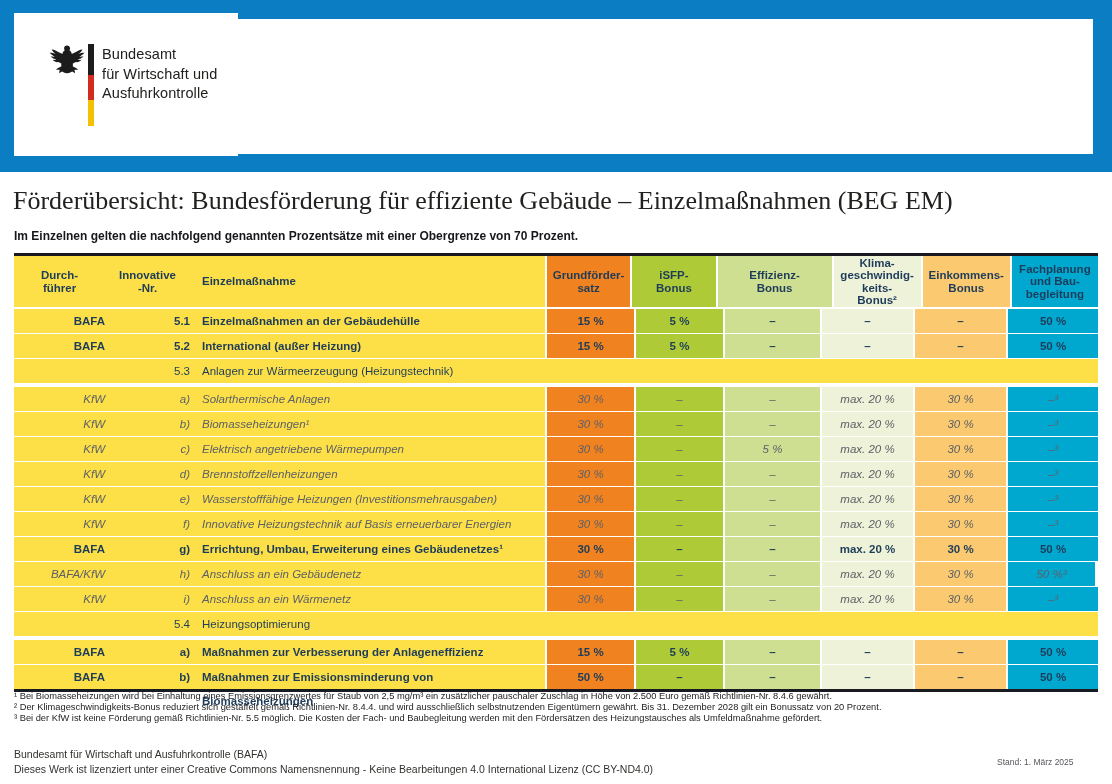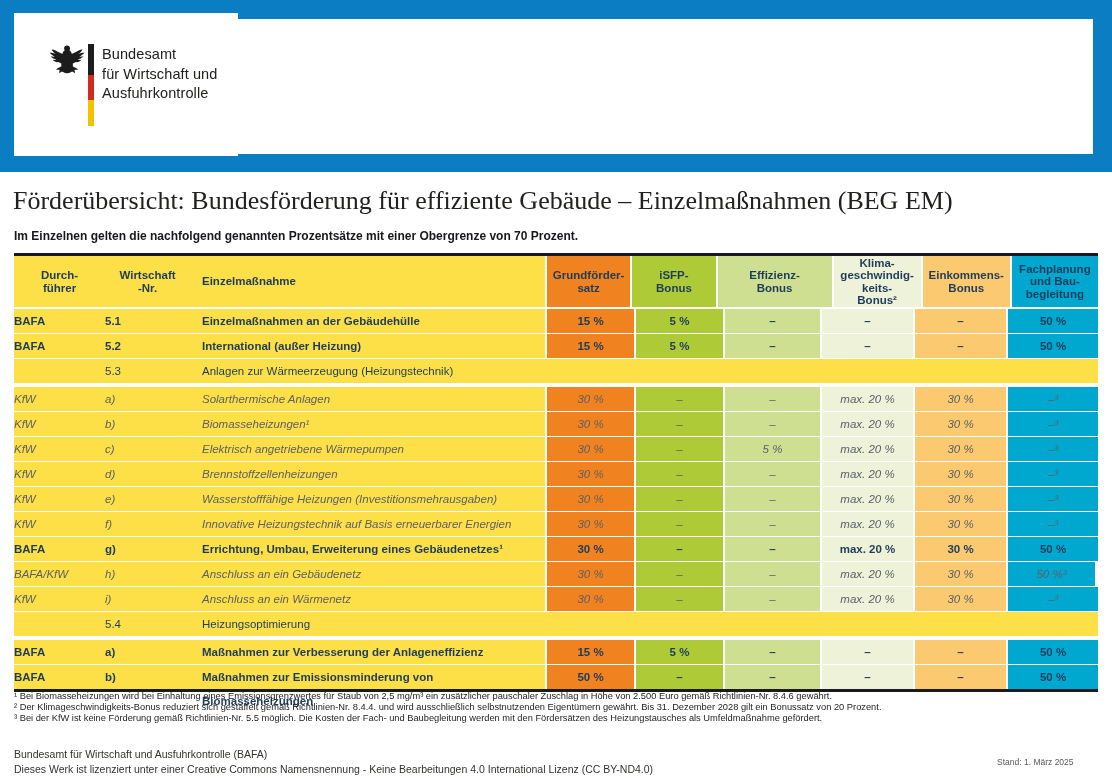--- a/index.html
+++ b/index.html
@@ -24,22 +24,22 @@
     font-size:26px;color:#21211f;white-space:nowrap;}
   .subtitle{position:absolute;left:14px;top:229px;font-size:12px;font-weight:bold;color:#17171c;}
   
   .table-wrap{position:absolute;left:14px;top:253px;width:1084px;background:#fff;
     border-top:3px solid #1a1a22;border-bottom:3px solid #1a1a22;font-size:11.5px;}
   .thead{display:flex;height:51px;margin-bottom:2px;}
   .trow{display:flex;height:24px;margin-top:1px;line-height:24px;}
   .trow.section{margin-bottom:4px;}
   .left3{display:flex;background:#fde047;width:531px;}
   .left3.full{width:1084px;}
-  .c1{width:91px;text-align:left;}
-  .c2{width:85px;text-align:left;}
+  .c1{width:91px;text-align:right;}
+  .c2{width:85px;text-align:right;}
   .c3{width:355px;padding-left:12px;box-sizing:border-box;text-align:left;}
   .vcell{margin-left:2px;text-align:center;}
   .hcell{display:flex;align-items:center;justify-content:center;font-weight:bold;
     color:#1e3c5a;white-space:pre-line;text-align:center;line-height:12.5px;}
   .hcell.c3{justify-content:flex-start;text-align:left;}
   .trow.bold{font-weight:bold;color:#1e3c5a;}
   .trow.italic{font-style:italic;color:#5d6066;}
   .trow.section{color:#1e3c5a;font-weight:normal;}
   
   .footnotes{position:absolute;left:14px;top:691px;font-size:9.3px;line-height:11.2px;color:#1d1d1d;width:1084px;}
@@ -71,21 +71,21 @@
 </div>
 
 <div class="title">Förderübersicht: Bundesförderung für effiziente Gebäude – Einzelmaßnahmen (BEG EM)</div>
 <div class="subtitle">Im Einzelnen gelten die nachfolgend genannten Prozentsätze mit einer Obergrenze von 70 Prozent.</div>
 
 <div class="table-wrap">
     <div class="thead">
       <div class="left3">
         <div class="hcell c1">Durch-
 führer</div>
-        <div class="hcell c2">Wirtschaft
+        <div class="hcell c2">Innovative
 -Nr.</div>
         <div class="hcell c3">Einzelmaßnahme</div>
       </div>
       <div class="hcell vcell" style="width: 87px; background: rgb(240, 130, 32);">Grundförder-
 satz</div>
       <div class="hcell vcell" style="width: 87px; background: rgb(174, 203, 55);">iSFP-
 Bonus</div>
       <div class="hcell vcell" style="width: 119px; background: rgb(207, 223, 146);">Effizienz-
 Bonus</div>
       <div class="hcell vcell" style="width: 91px; background: rgb(237, 242, 216);">Klima-

